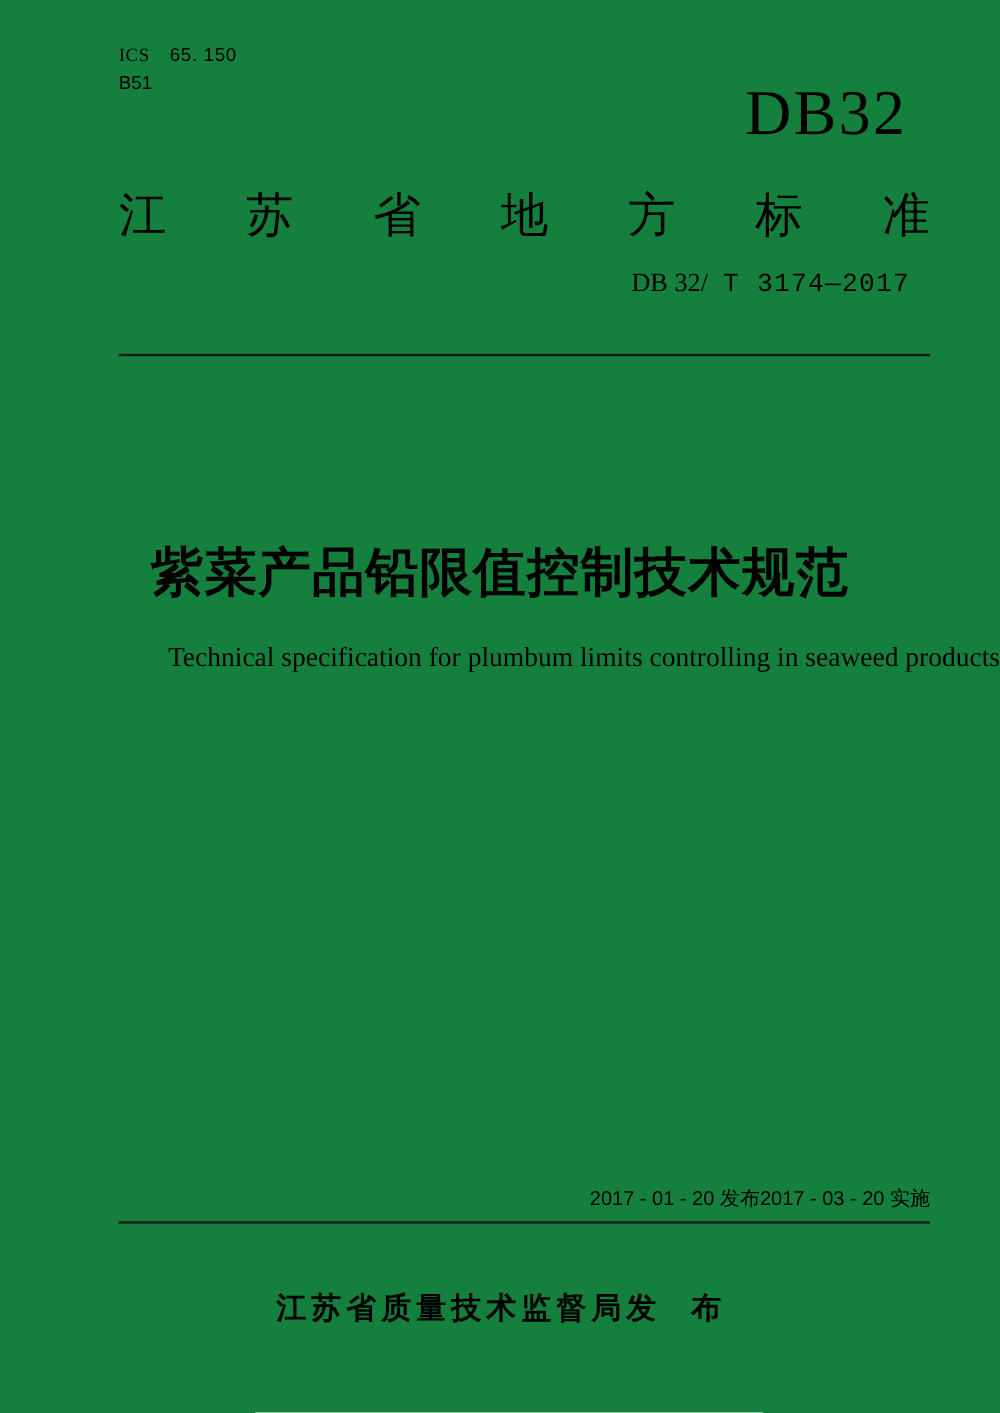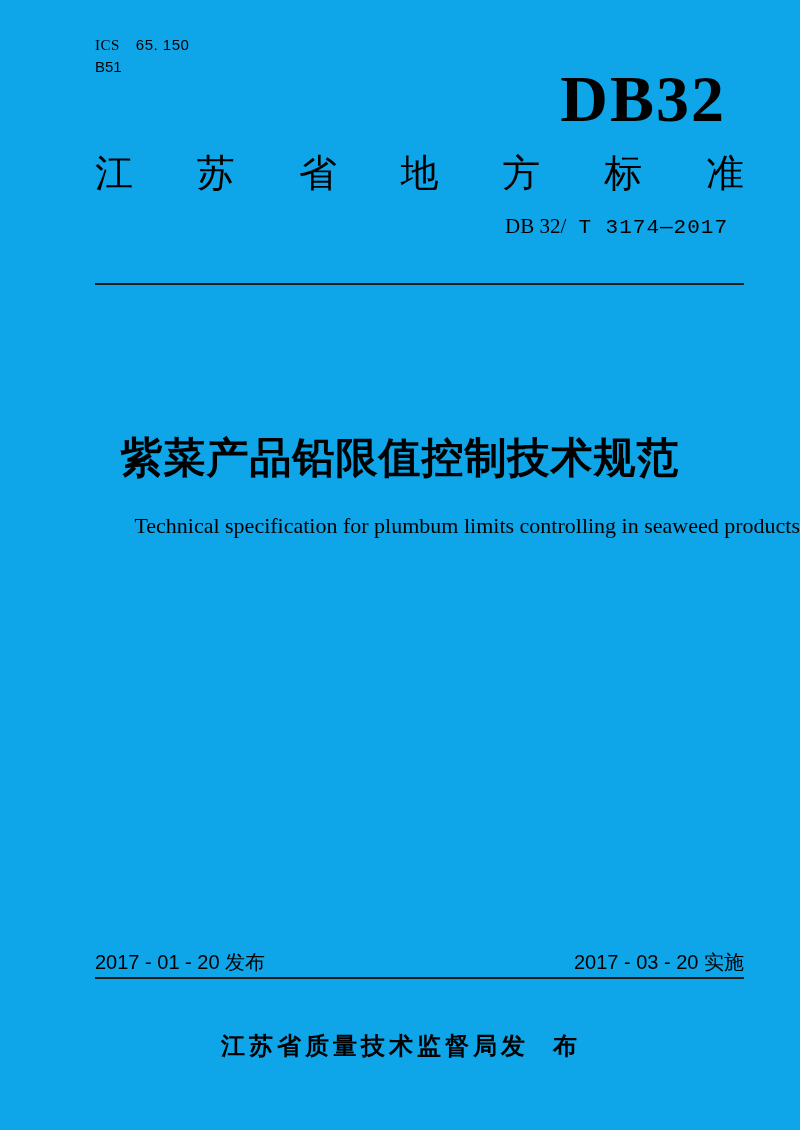--- a/index.html
+++ b/index.html
@@ -2,21 +2,21 @@
 <html><head>
 <meta charset="utf-8">
 <style>
   * { margin: 0; padding: 0; box-sizing: border-box; }
   html, body { background: #e8e8e8; }
   .page {
     position: relative;
     width: 800px;
     height: 1130px;
     margin: 0 auto;
-    background: #0ea5e9;
+    background: #15803d;
     color: #000000;
     font-family: "Liberation Sans", "DejaVu Sans", sans-serif;
     overflow: hidden;
   }
 
   
   .ics-row {
     position: absolute;
     left: 95px; top: 36px;
     font-size: 15px;
@@ -32,22 +32,22 @@
     position: absolute;
     left: 95px; top: 58px;
     font-size: 15px;
   }
 
   
   .logo {
     position: absolute;
     right: 74px; top: 66px;
     font-family: "Liberation Serif", "DejaVu Serif", serif;
-    font-weight: 700;
-    font-size: 66px;
+    font-weight: 400;
+    font-size: 51px;
     line-height: 1;
     letter-spacing: 2px;
   }
 
   
   .std-name {
     position: absolute;
     left: 95px; top: 151px;
     width: 649px;
     font-size: 38px;
@@ -103,22 +103,22 @@
     font-size: 22px;
     font-weight: 400;
   }
 
   
   .dates-row {
     position: absolute;
     left: 95px; top: 949px;
     width: 649px;
     display: flex;
-    justify-content: space-between;
-    font-size: 20px;
+    justify-content: flex-end;
+    font-size: 16px;
     font-weight: 500;
     white-space: nowrap;
   }
 
   
   .publisher-row {
     position: absolute;
     left: 0; top: 1030px;
     width: 100%;
     display: flex;

